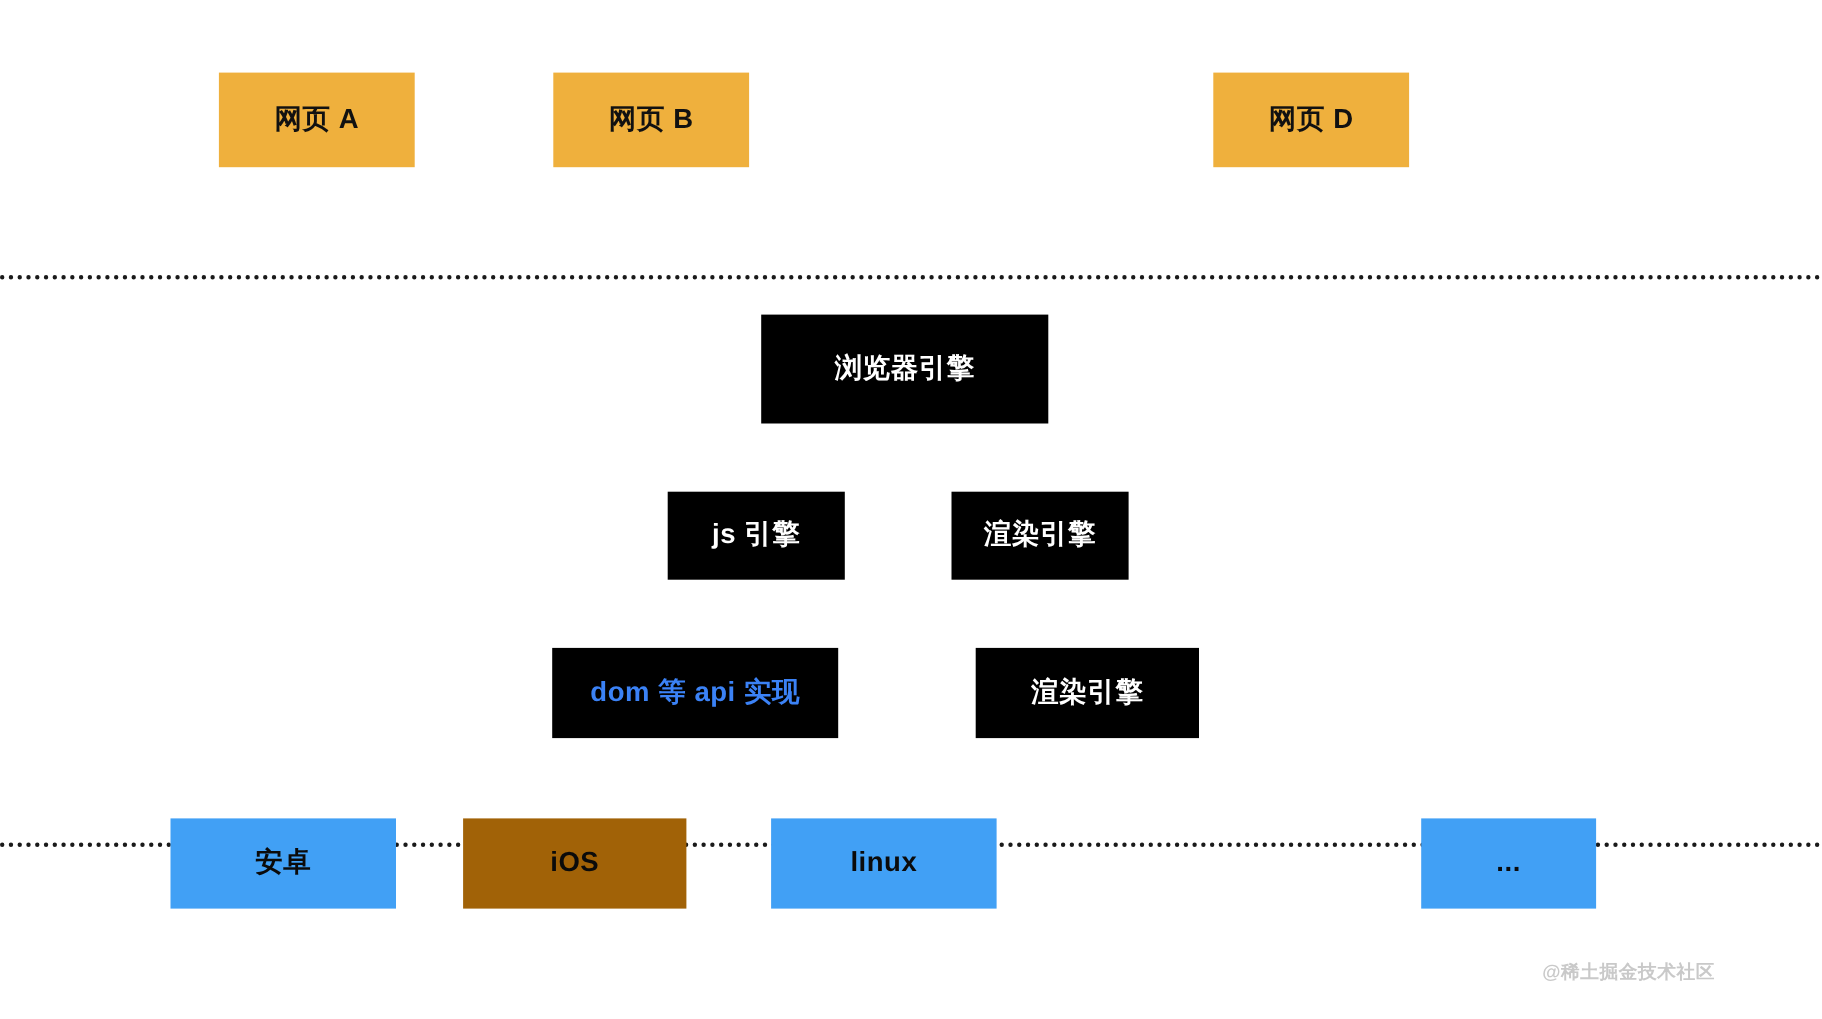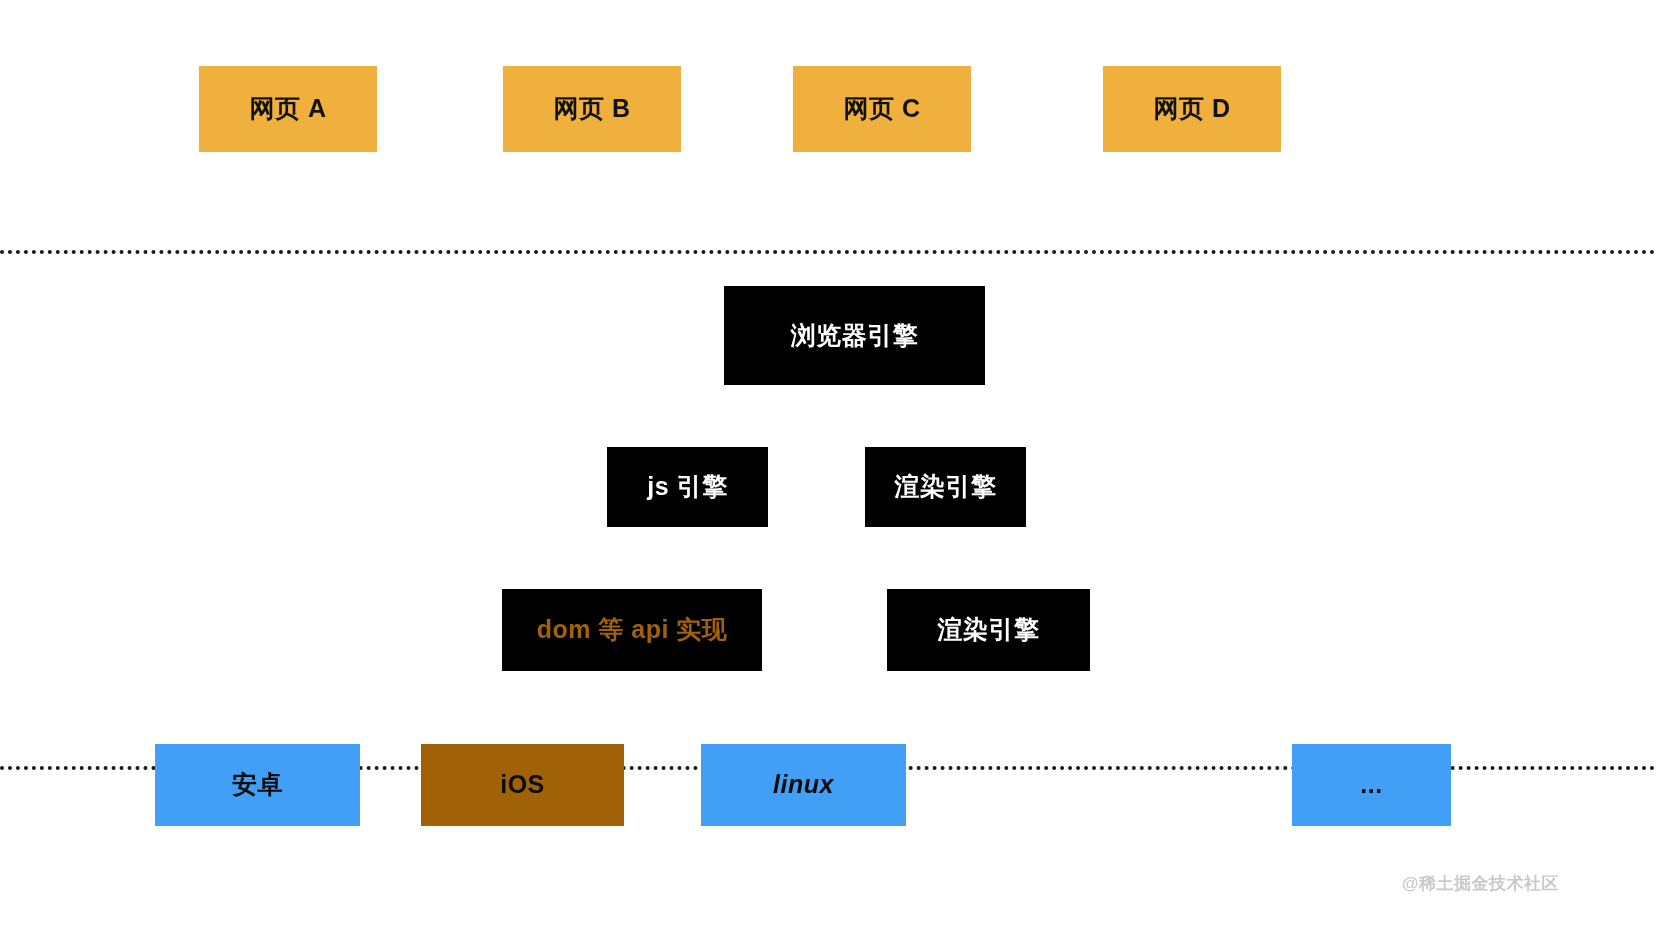--- a/index.html
+++ b/index.html
@@ -69,54 +69,51 @@
 <body>
 
 <div id="canvas" style="width: 1656px; height: 926px; background: rgb(255, 255, 255);">
 
   <div class="node node-webpage" style="left: 199px; top: 66px; width: 178px; height: 86px; background: rgb(239, 176, 61);">
     <span>网页 A</span>
   </div>
   <div class="node node-webpage" style="left: 503px; top: 66px; width: 178px; height: 86px; background: rgb(239, 176, 61); text-align: center;">
     <span>网页 B</span>
   </div>
-  <div class="node node-webpage" style="left: 793px; top: 66px; width: 178px; height: 86px; background: rgb(239, 176, 61);">
-    <span>网页 C</span>
-  </div>
   <div class="node node-webpage" style="left: 1103px; top: 66px; width: 178px; height: 86px; background: rgb(239, 176, 61);">
     <span>网页 D</span>
   </div>
 
   <div class="divider" style="top: 250px; border-top-color: rgb(26, 26, 26);"></div>
 
-  <div class="node node-engine" style="left: 692px; top: 286px; width: 261px; height: 99px; background: rgb(0, 0, 0); color: rgb(255, 255, 255); margin-left: 32px;">
+  <div class="node node-engine" style="left: 692px; top: 286px; width: 261px; height: 99px; background: rgb(0, 0, 0); color: rgb(255, 255, 255);">
     <span>浏览器引擎</span>
   </div>
   <div class="node node-engine" style="left: 607px; top: 447px; width: 161px; height: 80px; background: rgb(0, 0, 0); color: rgb(255, 255, 255);">
     <span>js 引擎</span>
   </div>
   <div class="node node-engine" style="left: 865px; top: 447px; width: 161px; height: 80px; background: rgb(0, 0, 0); color: rgb(255, 255, 255);">
     <span>渲染引擎</span>
   </div>
-  <div class="node node-engine" style="left: 502px; top: 589px; width: 260px; height: 82px; background: rgb(0, 0, 0); color: #a16207;">
+  <div class="node node-engine" style="left: 502px; top: 589px; width: 260px; height: 82px; background: rgb(0, 0, 0); color: #3b82f6;">
     <span>dom 等 api 实现</span>
   </div>
   <div class="node node-engine" style="left: 887px; top: 589px; width: 203px; height: 82px; background: rgb(0, 0, 0); color: rgb(255, 255, 255);">
     <span>渲染引擎</span>
   </div>
 
   <div class="divider" style="top: 766px; border-top-color: rgb(26, 26, 26);"></div>
 
   <div class="node node-os" style="left: 155px; top: 744px; width: 205px; height: 82px; background: rgb(65, 160, 245); font-family: Liberation Serif, serif;">
     <span>安卓</span>
   </div>
   <div class="node node-os" style="left: 421px; top: 744px; width: 203px; height: 82px; background: #a16207;">
     <span>iOS</span>
   </div>
-  <div class="node node-os" style="left: 701px; top: 744px; width: 205px; height: 82px; background: rgb(65, 160, 245); font-style: italic;">
+  <div class="node node-os" style="left: 701px; top: 744px; width: 205px; height: 82px; background: rgb(65, 160, 245);">
     <span>linux</span>
   </div>
   <div class="node node-os" style="left: 1292px; top: 744px; width: 159px; height: 82px; background: rgb(65, 160, 245);">
     <span>...</span>
   </div>
 
   <div class="watermark" style="left: 1402px; top: 872px; color: rgb(201, 201, 201);">@稀土掘金技术社区</div>
 
 </div>
 

